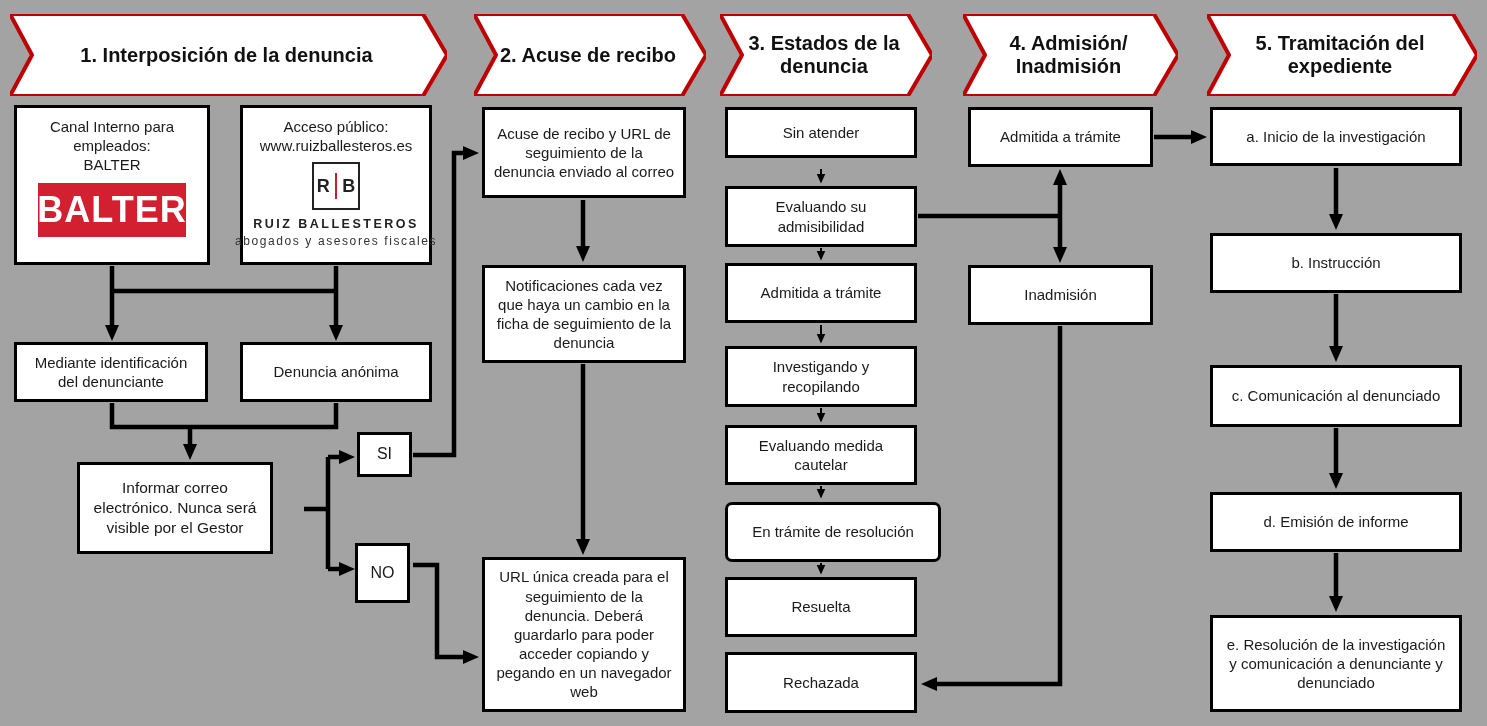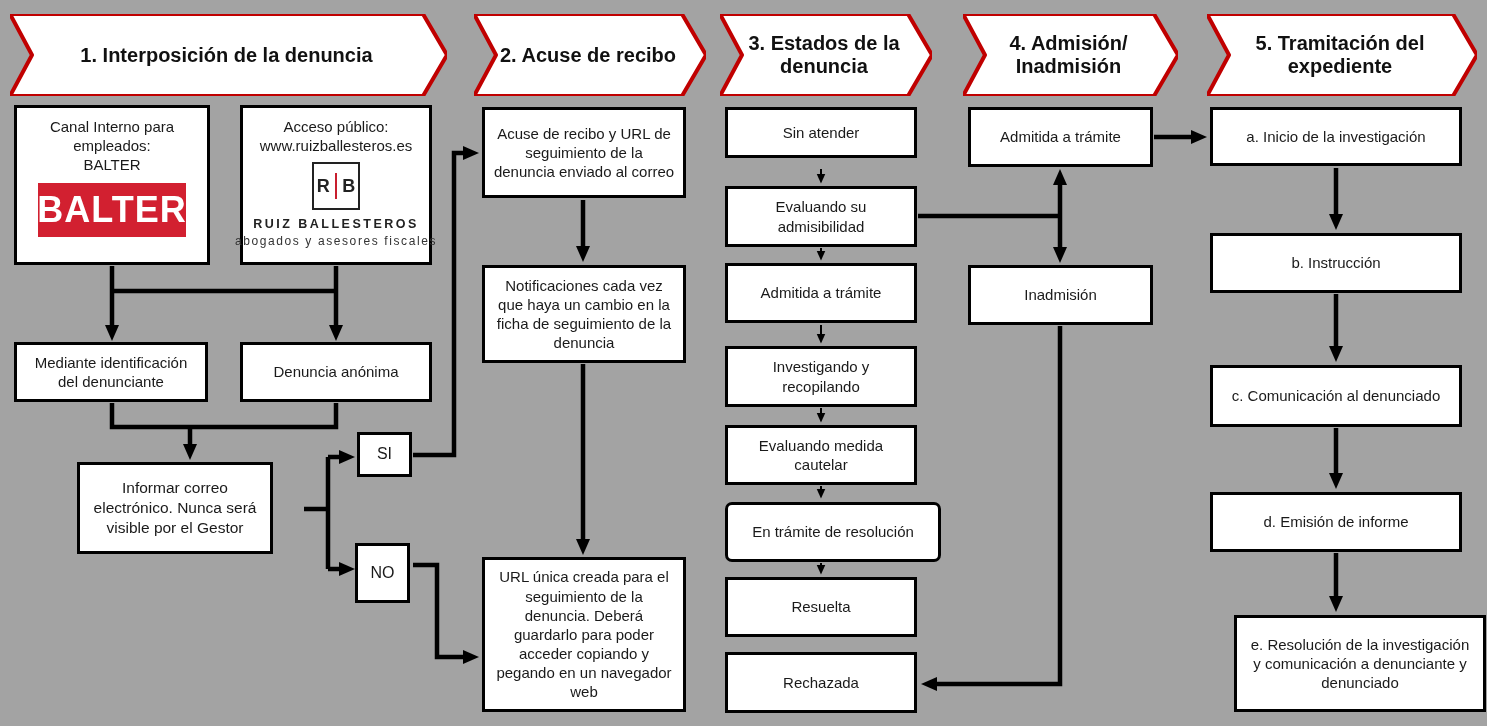--- a/index.html
+++ b/index.html
@@ -147,15 +147,15 @@
   <div class="bx" style="left:725px;top:577px;width:192px;height:60px;">Resuelta</div>
   <div class="bx" style="left:725px;top:652px;width:192px;height:61px;">Rechazada</div>
 
   <div class="bx" style="left:968px;top:107px;width:185px;height:60px;">Admitida a trámite</div>
   <div class="bx" style="left:968px;top:265px;width:185px;height:60px;">Inadmisión</div>
 
   <div class="bx" style="left:1210px;top:107px;width:252px;height:59px;">a. Inicio de la investigación</div>
   <div class="bx" style="left:1210px;top:233px;width:252px;height:60px;">b. Instrucción</div>
   <div class="bx" style="left:1210px;top:365px;width:252px;height:62px;">c. Comunicación al denunciado</div>
   <div class="bx" style="left:1210px;top:492px;width:252px;height:60px;">d. Emisión de informe</div>
-  <div class="bx" style="left:1210px;top:615px;width:252px;height:97px;margin-left:24px;">e. Resolución de la investigación y comunicación a denunciante y denunciado</div>
+  <div class="bx" style="left:1210px;top:615px;width:252px;height:97px;">e. Resolución de la investigación y comunicación a denunciante y denunciado</div>
 
 </div>
 
 </body></html>

